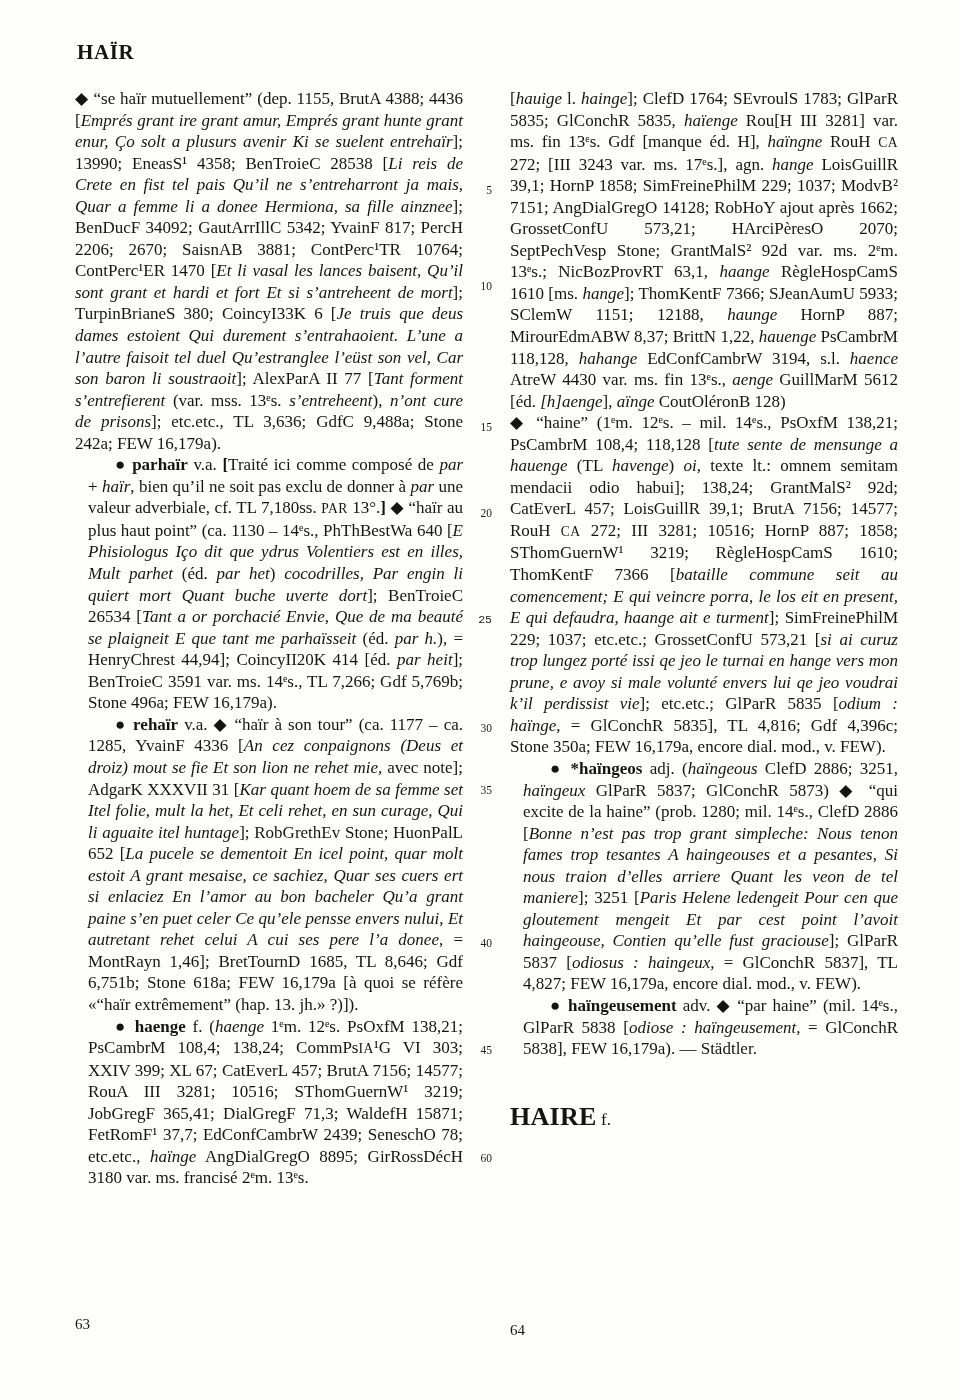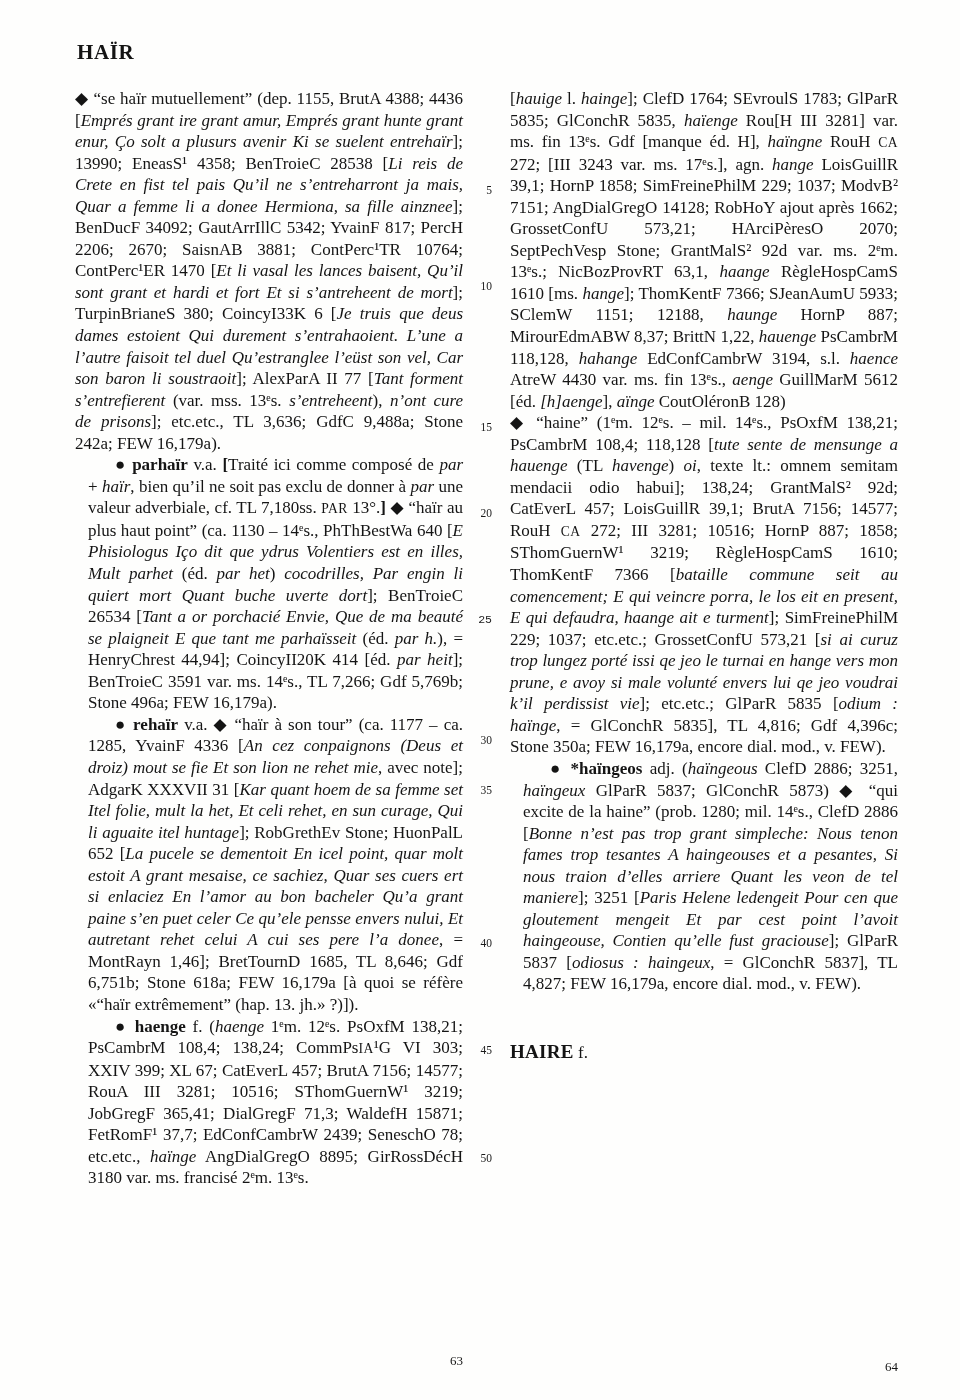--- a/index.html
+++ b/index.html
@@ -19,54 +19,55 @@
   }
   #left-col{left:75px;}
   #right-col{left:510px;}
   .para{margin:0;text-align:justify;}
   .para.indent{text-indent:27px;margin-left:13px;}
   .para.entry-head{margin-top:46px;text-align:left;}
   .seg-r{}
   .seg-i{font-style:italic;}
   .seg-b{font-weight:bold;}
   .seg-sc{font-size:0.8em;letter-spacing:0.03em;}
-  .seg-hw{font-weight:bold;font-size:19px;letter-spacing:0.3px;}
+  .seg-hw{font-weight:bold;font-size:26px;letter-spacing:0.3px;}
   .linenum{
     position:absolute;left:450px;width:42px;text-align:right;
     font-size:11.5px;line-height:12px;color:#1a1a1a;
   }
-  .pagenum{position:absolute;font-size:13px;text-align:right;width:388px;margin-top:37px;}
+  .pagenum{position:absolute;font-size:15px;text-align:left;width:388px;}
   #pagenum-left{left:75px;top:1316px;}
   #pagenum-right{left:510px;top:1322px;}
 </style>
 </head>
 <body>
 
 <div class="running-head">HAÏR</div>
 
 <div id="left-col" class="col">
     <p class="para flush"><span class="seg-r">◆ “se haïr mutuellement” (dep. 1155, BrutA 4388; 4436 [</span><span class="seg-i">Emprés grant ire grant amur, Emprés grant hunte grant enur, Ço solt a plusurs avenir Ki se suelent entrehaïr</span><span class="seg-r">]; 13990; EneasS¹ 4358; BenTroieC 28538 [</span><span class="seg-i">Li reis de Crete en fist tel pais Qu’il ne s’entreharront ja mais, Quar a femme li a donee Hermiona, sa fille ainznee</span><span class="seg-r">]; BenDucF 34092; GautArrIllC 5342; YvainF 817; PercH 2206; 2670; SaisnAB 3881; ContPerc¹TR 10764; ContPerc¹ER 1470 [</span><span class="seg-i">Et li vasal les lances baisent, Qu’il sont grant et hardi et fort Et si s’antreheent de mort</span><span class="seg-r">]; TurpinBrianeS 380; CoincyI33K 6 [</span><span class="seg-i">Je truis que deus dames estoient Qui durement s’entrahaoient. L’une a l’autre faisoit tel duel Qu’estranglee l’eüst son vel, Car son baron li soustraoit</span><span class="seg-r">]; AlexParA II 77 [</span><span class="seg-i">Tant forment s’entrefierent</span><span class="seg-r"> (var. mss. 13ᵉs. </span><span class="seg-i">s’entreheent</span><span class="seg-r">), </span><span class="seg-i">n’ont cure de prisons</span><span class="seg-r">]; etc.etc., TL 3,636; GdfC 9,488a; Stone 242a; FEW 16,179a).</span></p>
     <p class="para indent"><span class="seg-r">● </span><span class="seg-b">parhaïr</span><span class="seg-r"> v.a. </span><span class="seg-b">[</span><span class="seg-r">Traité ici comme composé de </span><span class="seg-i">par</span><span class="seg-r"> + </span><span class="seg-i">haïr</span><span class="seg-r">, bien qu’il ne soit pas exclu de donner à </span><span class="seg-i">par</span><span class="seg-r"> une valeur adverbiale, cf. TL 7,180ss. </span><span class="seg-sc">PAR</span><span class="seg-r"> 13°.</span><span class="seg-b">]</span><span class="seg-r"> ◆ “haïr au plus haut point” (ca. 1130 – 14ᵉs., PhThBestWa 640 [</span><span class="seg-i">E Phisiologus Iço dit que ydrus Volentiers est en illes, Mult parhet</span><span class="seg-r"> (éd. </span><span class="seg-i">par het</span><span class="seg-r">) </span><span class="seg-i">cocodrilles, Par engin li quiert mort Quant buche uverte dort</span><span class="seg-r">]; BenTroieC 26534 [</span><span class="seg-i">Tant a or porchacié Envie, Que de ma beauté se plaigneit E que tant me parhaïsseit</span><span class="seg-r"> (éd. </span><span class="seg-i">par h.</span><span class="seg-r">), = HenryChrest 44,94]; CoincyII20K 414 [éd. </span><span class="seg-i">par heit</span><span class="seg-r">]; BenTroieC 3591 var. ms. 14ᵉs., TL 7,266; Gdf 5,769b; Stone 496a; FEW 16,179a).</span></p>
     <p class="para indent"><span class="seg-r">● </span><span class="seg-b">rehaïr</span><span class="seg-r"> v.a. ◆ “haïr à son tour” (ca. 1177 – ca. 1285, YvainF 4336 [</span><span class="seg-i">An cez conpaignons (Deus et droiz) mout se fie Et son lion ne rehet mie</span><span class="seg-r">, avec note]; AdgarK XXXVII 31 [</span><span class="seg-i">Kar quant hoem de sa femme set Itel folie, mult la het, Et celi rehet, en sun curage, Qui li aguaite itel huntage</span><span class="seg-r">]; RobGrethEv Stone; HuonPalL 652 [</span><span class="seg-i">La pucele se dementoit En icel point, quar molt estoit A grant mesaise, ce sachiez, Quar ses cuers ert si enlaciez En l’amor au bon bacheler Qu’a grant paine s’en puet celer Ce qu’ele pensse envers nului, Et autretant rehet celui A cui ses pere l’a donee</span><span class="seg-r">, = MontRayn 1,46]; BretTournD 1685, TL 8,646; Gdf 6,751b; Stone 618a; FEW 16,179a [à quoi se réfère «“haïr extrêmement” (hap. 13. jh.» ?)]).</span></p>
     <p class="para indent"><span class="seg-r">● </span><span class="seg-b">haenge</span><span class="seg-r"> f. (</span><span class="seg-i">haenge</span><span class="seg-r"> 1ᵉm. 12ᵉs. PsOxfM 138,21; PsCambrM 108,4; 138,24; CommPs</span><span class="seg-sc">IA</span><span class="seg-r">¹G VI 303; XXIV 399; XL 67; CatEverL 457; BrutA 7156; 14577; RouA III 3281; 10516; SThomGuernW¹ 3219; JobGregF 365,41; DialGregF 71,3; WaldefH 15871; FetRomF¹ 37,7; EdConfCambrW 2439; SeneschO 78; etc.etc., </span><span class="seg-i">haïnge</span><span class="seg-r"> AngDialGregO 8895; GirRossDécH 3180 var. ms. francisé 2ᵉm. 13ᵉs.</span></p>
   </div>
 <div id="right-col" class="col">
     <p class="para flush"><span class="seg-r">[</span><span class="seg-i">hauige</span><span class="seg-r"> l. </span><span class="seg-i">hainge</span><span class="seg-r">]; ClefD 1764; SEvroulS 1783; GlParR 5835; GlConchR 5835, </span><span class="seg-i">haïenge</span><span class="seg-r"> Rou[H III 3281] var. ms. fin 13ᵉs. Gdf [manque éd. H], </span><span class="seg-i">haïngne</span><span class="seg-r"> RouH </span><span class="seg-sc">CA</span><span class="seg-r"> 272; [III 3243 var. ms. 17ᵉs.], agn. </span><span class="seg-i">hange</span><span class="seg-r"> LoisGuillR 39,1; HornP 1858; SimFreinePhilM 229; 1037; ModvB² 7151; AngDialGregO 14128; RobHoY ajout après 1662; GrossetConfU 573,21; HArciPèresO 2070; SeptPechVesp Stone; GrantMalS² 92d var. ms. 2ᵉm. 13ᵉs.; NicBozProvRT 63,1, </span><span class="seg-i">haange</span><span class="seg-r"> RègleHospCamS 1610 [ms. </span><span class="seg-i">hange</span><span class="seg-r">]; ThomKentF 7366; SJeanAumU 5933; SClemW 1151; 12188, </span><span class="seg-i">haunge</span><span class="seg-r"> HornP 887; MirourEdmABW 8,37; BrittN 1,22, </span><span class="seg-i">hauenge</span><span class="seg-r"> PsCambrM 118,128, </span><span class="seg-i">hahange</span><span class="seg-r"> EdConfCambrW 3194, s.l. </span><span class="seg-i">haence</span><span class="seg-r"> AtreW 4430 var. ms. fin 13ᵉs., </span><span class="seg-i">aenge</span><span class="seg-r"> GuillMarM 5612 [éd. </span><span class="seg-i">[h]aenge</span><span class="seg-r">], </span><span class="seg-i">aïnge</span><span class="seg-r"> CoutOléronB 128)</span></p>
     <p class="para flush"><span class="seg-r">◆ “haine” (1ᵉm. 12ᵉs. – mil. 14ᵉs., PsOxfM 138,21; PsCambrM 108,4; 118,128 [</span><span class="seg-i">tute sente de mensunge a hauenge</span><span class="seg-r"> (TL </span><span class="seg-i">havenge</span><span class="seg-r">) </span><span class="seg-i">oi</span><span class="seg-r">, texte lt.: omnem semitam mendacii odio habui]; 138,24; GrantMalS² 92d; CatEverL 457; LoisGuillR 39,1; BrutA 7156; 14577; RouH </span><span class="seg-sc">CA</span><span class="seg-r"> 272; III 3281; 10516; HornP 887; 1858; SThomGuernW¹ 3219; RègleHospCamS 1610; ThomKentF 7366 [</span><span class="seg-i">bataille commune seit au comencement; E qui veincre porra, le los eit en present, E qui defaudra, haange ait e turment</span><span class="seg-r">]; SimFreinePhilM 229; 1037; etc.etc.; GrossetConfU 573,21 [</span><span class="seg-i">si ai curuz trop lungez porté issi qe jeo le turnai en hange vers mon prune, e avoy si male volunté envers lui qe jeo voudrai k’il perdissist vie</span><span class="seg-r">]; etc.etc.; GlParR 5835 [</span><span class="seg-i">odium : haïnge</span><span class="seg-r">, = GlConchR 5835], TL 4,816; Gdf 4,396c; Stone 350a; FEW 16,179a, encore dial. mod., v. FEW).</span></p>
     <p class="para indent"><span class="seg-r">● </span><span class="seg-b">*haïngeos</span><span class="seg-r"> adj. (</span><span class="seg-i">haïngeous</span><span class="seg-r"> ClefD 2886; 3251, </span><span class="seg-i">haïngeux</span><span class="seg-r"> GlParR 5837; GlConchR 5873) ◆ “qui excite de la haine” (prob. 1280; mil. 14ᵉs., ClefD 2886 [</span><span class="seg-i">Bonne n’est pas trop grant simpleche: Nous tenon fames trop tesantes A haingeouses et a pesantes, Si nous traion d’elles arriere Quant les veon de tel maniere</span><span class="seg-r">]; 3251 [</span><span class="seg-i">Paris Helene ledengeit Pour cen que gloutement mengeit Et par cest point l’avoit haingeouse, Contien qu’elle fust graciouse</span><span class="seg-r">]; GlParR 5837 [</span><span class="seg-i">odiosus : haingeux</span><span class="seg-r">, = GlConchR 5837], TL 4,827; FEW 16,179a, encore dial. mod., v. FEW).</span></p>
+    <p class="para indent"><span class="seg-r">● </span><span class="seg-b">haïngeusement</span><span class="seg-r"> adv. ◆ “par haine” (mil. 14ᵉs., GlParR 5838 [</span><span class="seg-i">odiose : haïngeusement</span><span class="seg-r">, = GlConchR 5838], FEW 16,179a). — Städtler.</span></p>
     <p class="para entry-head"><span class="seg-hw">HAIRE</span><span class="seg-r"> f.</span></p>
   </div>
 
 <div id="gutter">
     <div class="linenum" style="top: 184px;">5</div>
     <div class="linenum" style="top: 280px;">10</div>
     <div class="linenum" style="top: 421px;">15</div>
     <div class="linenum" style="top: 506.5px;">20</div>
     <div class="linenum" style="top: 614px; font-family: Liberation Mono, monospace;">25</div>
-    <div class="linenum" style="top: 721.5px; margin-top: 12px;">30</div>
+    <div class="linenum" style="top: 721.5px;">30</div>
     <div class="linenum" style="top: 784px;">35</div>
     <div class="linenum" style="top: 936.5px;">40</div>
     <div class="linenum" style="top: 1044px;">45</div>
-    <div class="linenum" style="top: 1151.5px;">50</div>
+    <div class="linenum" style="top: 1151.5px;">60</div>
   </div>
 
 <div id="pagenum-left" class="pagenum">63</div>
 <div id="pagenum-right" class="pagenum">64</div>
 
 </body></html>

